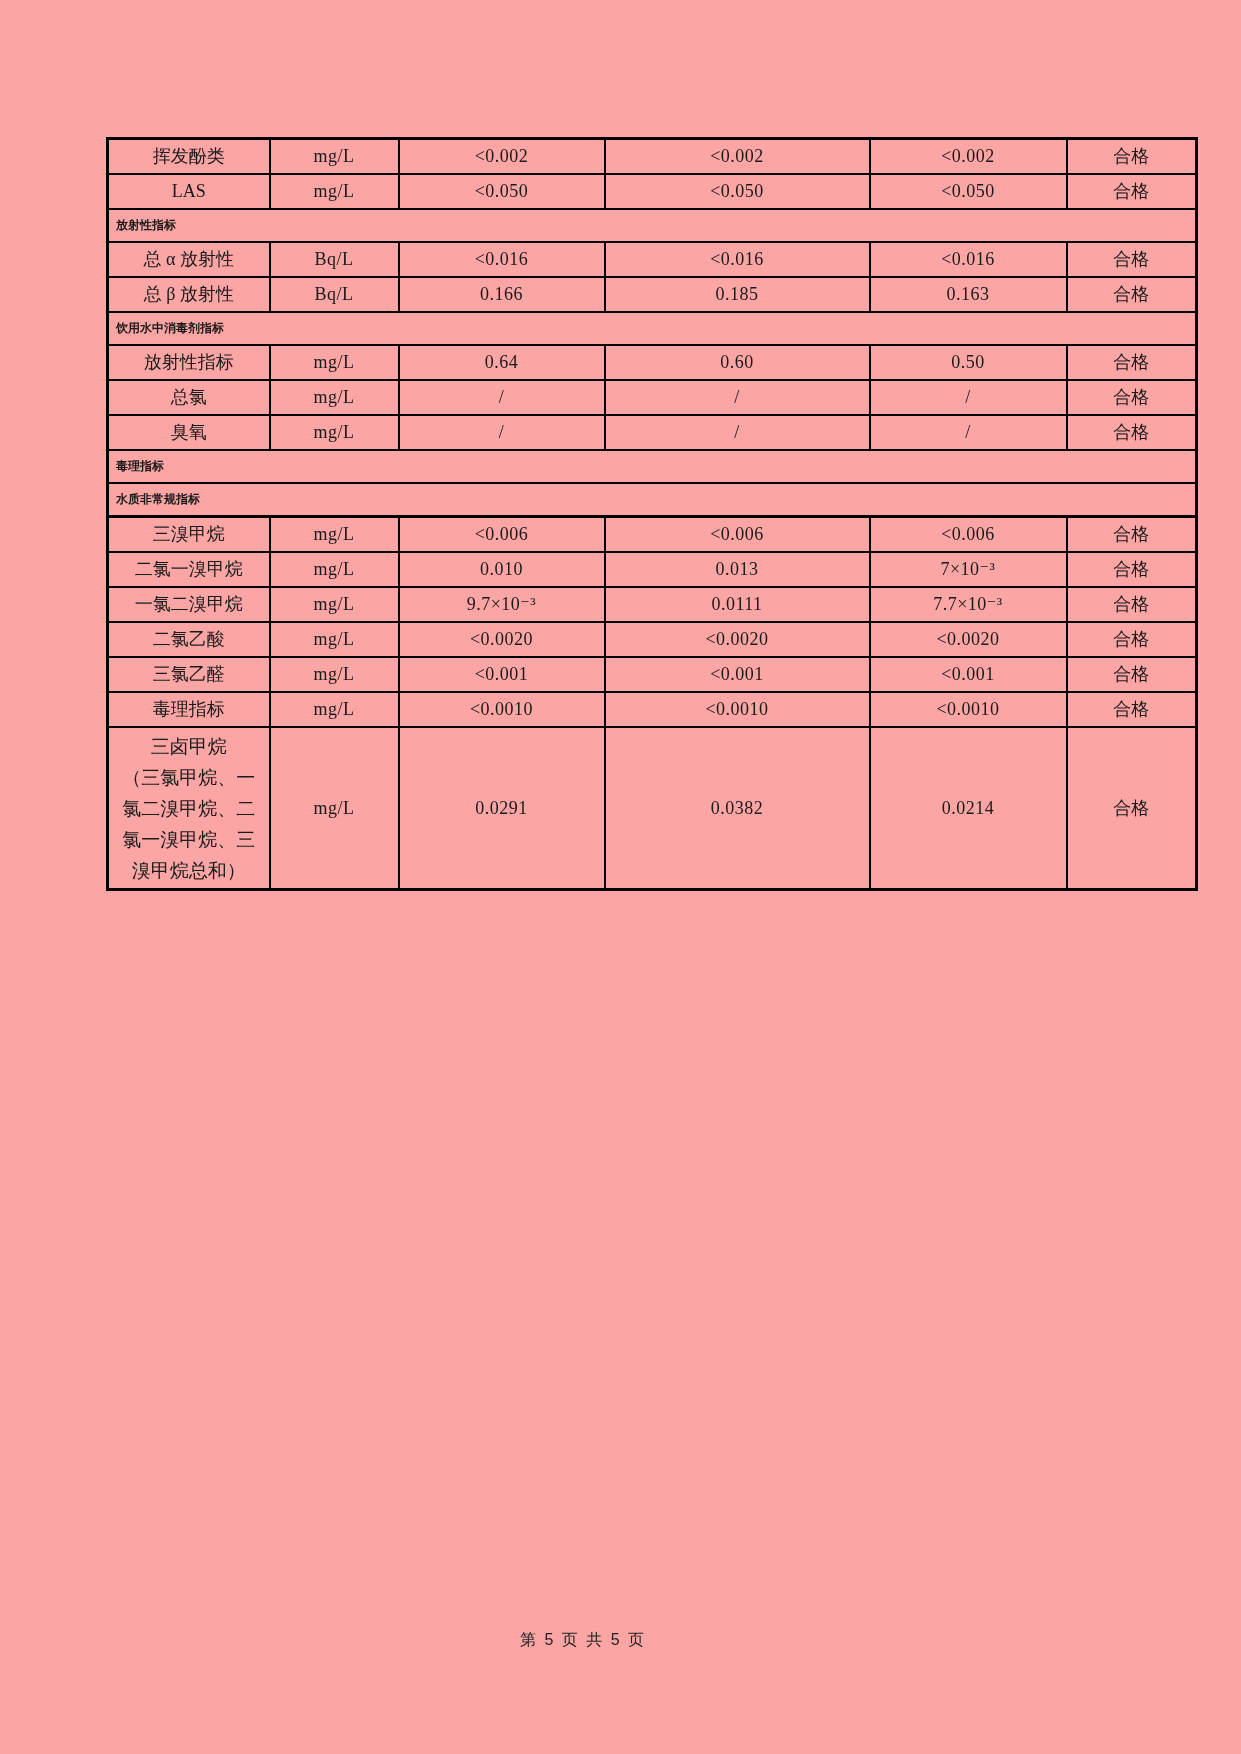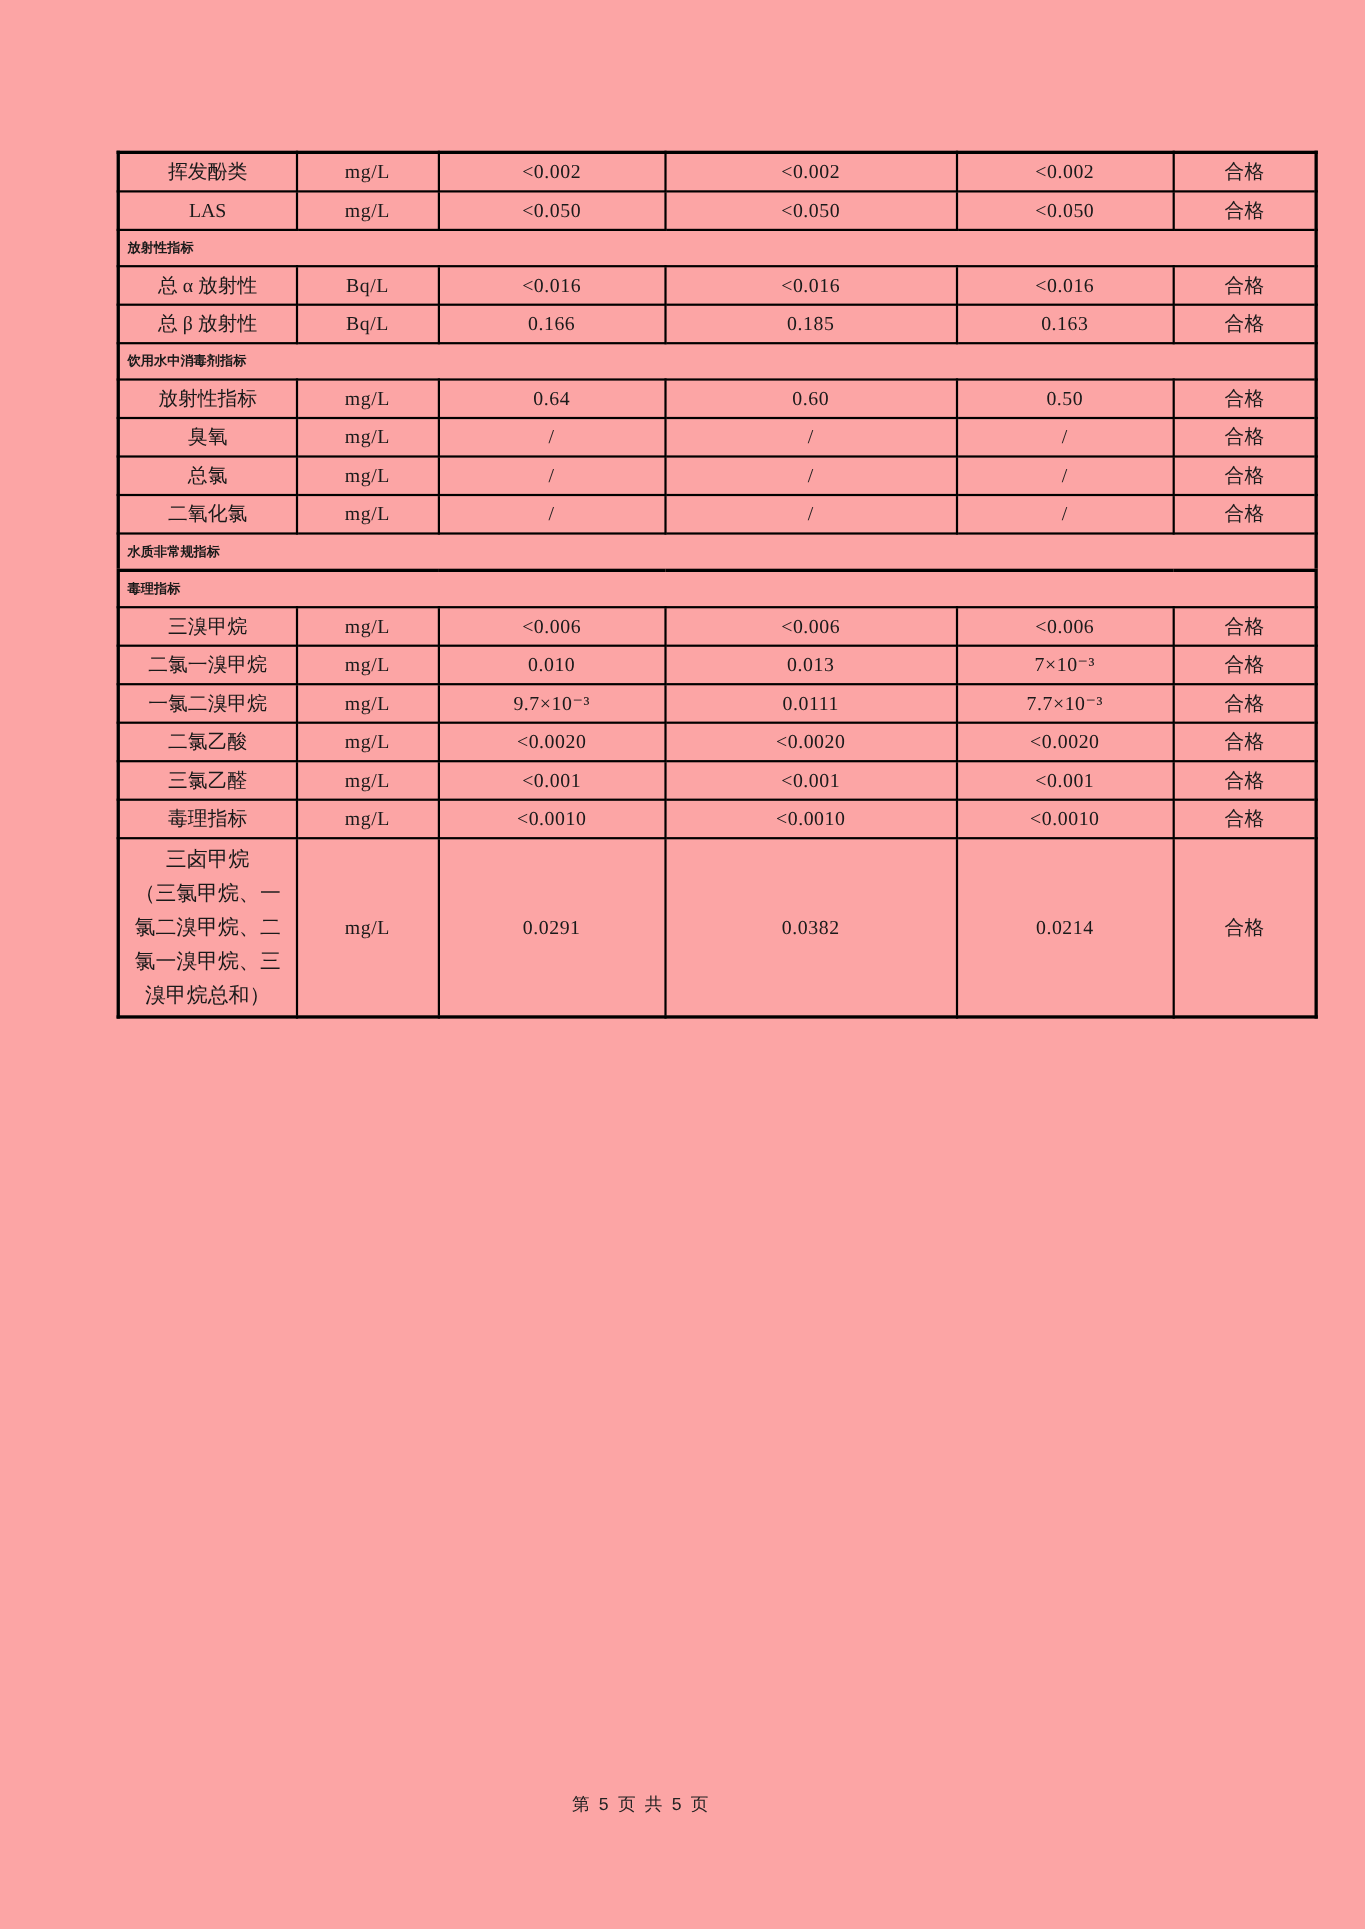--- a/index.html
+++ b/index.html
@@ -135,52 +135,44 @@
       <tr class="r-data">
         <td class="c-label">放射性指标</td>
         <td class="c-unit">mg/L</td>
         <td class="c-val">0.64</td>
         <td class="c-val">0.60</td>
         <td class="c-val">0.50</td>
         <td class="c-result">合格</td>
       </tr>
 
       <tr class="r-data">
+        <td class="c-label">总氯</td>
+        <td class="c-unit">mg/L</td>
+        <td class="c-val">/</td>
+        <td class="c-val">/</td>
+        <td class="c-val">/</td>
+        <td class="c-result">合格</td>
+      </tr>
+
+      <tr class="r-data">
         <td class="c-label">臭氧</td>
         <td class="c-unit">mg/L</td>
         <td class="c-val">/</td>
         <td class="c-val">/</td>
         <td class="c-val">/</td>
         <td class="c-result">合格</td>
       </tr>
 
-      <tr class="r-data">
-        <td class="c-label">总氯</td>
-        <td class="c-unit">mg/L</td>
-        <td class="c-val">/</td>
-        <td class="c-val">/</td>
-        <td class="c-val">/</td>
-        <td class="c-result">合格</td>
-      </tr>
-
-      <tr class="r-data">
-        <td class="c-label">二氧化氯</td>
-        <td class="c-unit">mg/L</td>
-        <td class="c-val">/</td>
-        <td class="c-val">/</td>
-        <td class="c-val">/</td>
-        <td class="c-result">合格</td>
+
+      <tr class="r-section">
+        <td colspan="6">毒理指标</td>
       </tr>
 
       <tr class="r-section r-section-thick">
         <td colspan="6">水质非常规指标</td>
-      </tr>
-
-      <tr class="r-section">
-        <td colspan="6">毒理指标</td>
       </tr>
 
       <tr class="r-data">
         <td class="c-label">三溴甲烷</td>
         <td class="c-unit">mg/L</td>
         <td class="c-val">&lt;0.006</td>
         <td class="c-val">&lt;0.006</td>
         <td class="c-val">&lt;0.006</td>
         <td class="c-result">合格</td>
       </tr>

